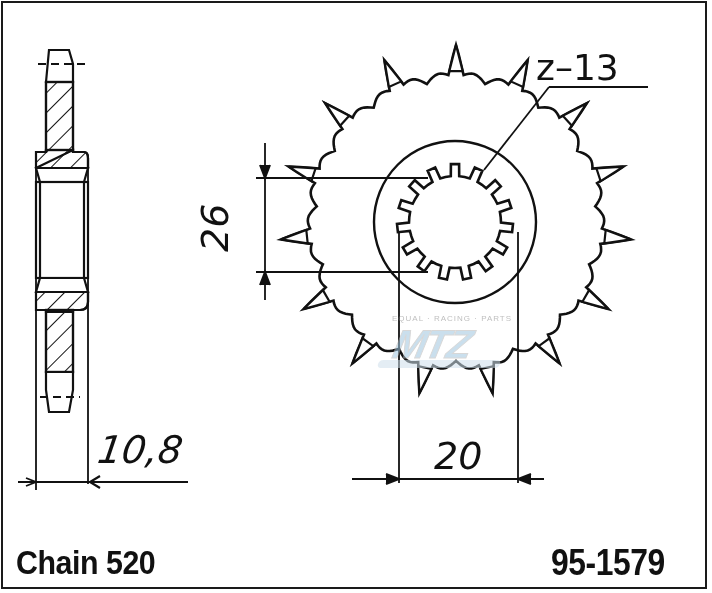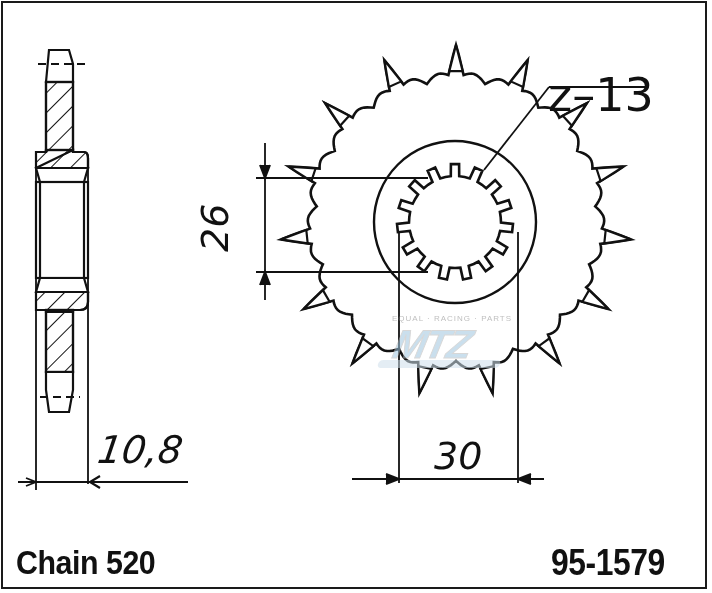--- a/index.html
+++ b/index.html
@@ -15,21 +15,21 @@
   }
   .chain { left: 16px; top: 546px; transform: scaleX(0.92); transform-origin: left top; }
   .partno { left: 551px; top: 544px; font-size: 37px; transform: scaleX(0.86); transform-origin: left top; }
   .dim {
     position: absolute; font-family: "DejaVu Sans", sans-serif; font-style: italic;
     color: #111; font-size: 38px; line-height: 1; font-weight: normal;
   }
   .dim-108 { left: 98px; top: 431px; transform: skewX(-8deg); }
   .dim-30 { left: 434px; top: 437px; }
   .dim-26 { left: 196px; top: 252px; transform: rotate(-90deg); transform-origin: left top; }
-  .dim-z13 { left: 548px; top: 50px; font-size: 46px; font-style: normal; margin-top: 22px; }
+  .dim-z13 { left: 536px; top: 50px; font-size: 36px; font-style: normal; }
   .watermark {
     position: absolute; left: 372px; top: 310px; width: 150px; height: 62px;
     opacity: 0.55; pointer-events: none;
   }
   .wm-tagline {
     position: absolute; left: 20px; top: 4px; font-family: "Liberation Sans", sans-serif;
     font-size: 8px; color: #8a8a8a; letter-spacing: 1px; white-space: nowrap;
   }
   .wm-logo {
     position: absolute; left: 22px; top: 14px; font-family: "Liberation Sans", sans-serif;
@@ -134,17 +134,17 @@
 </svg>
 
 <div class="watermark">
   <div class="wm-tagline">EQUAL · RACING · PARTS</div>
   <div class="wm-logo">MTZ</div>
   <div class="wm-bar"></div>
 </div>
 
 <div class="dim dim-z13">z–13</div>
 <div class="dim dim-26">26</div>
-<div class="dim dim-30">30</div>
+<div class="dim dim-30">20</div>
 <div class="dim dim-108">10,8</div>
 
 <div class="label-bold chain">Chain 520</div>
 <div class="label-bold partno">95-1579</div>
 
 </body></html>

